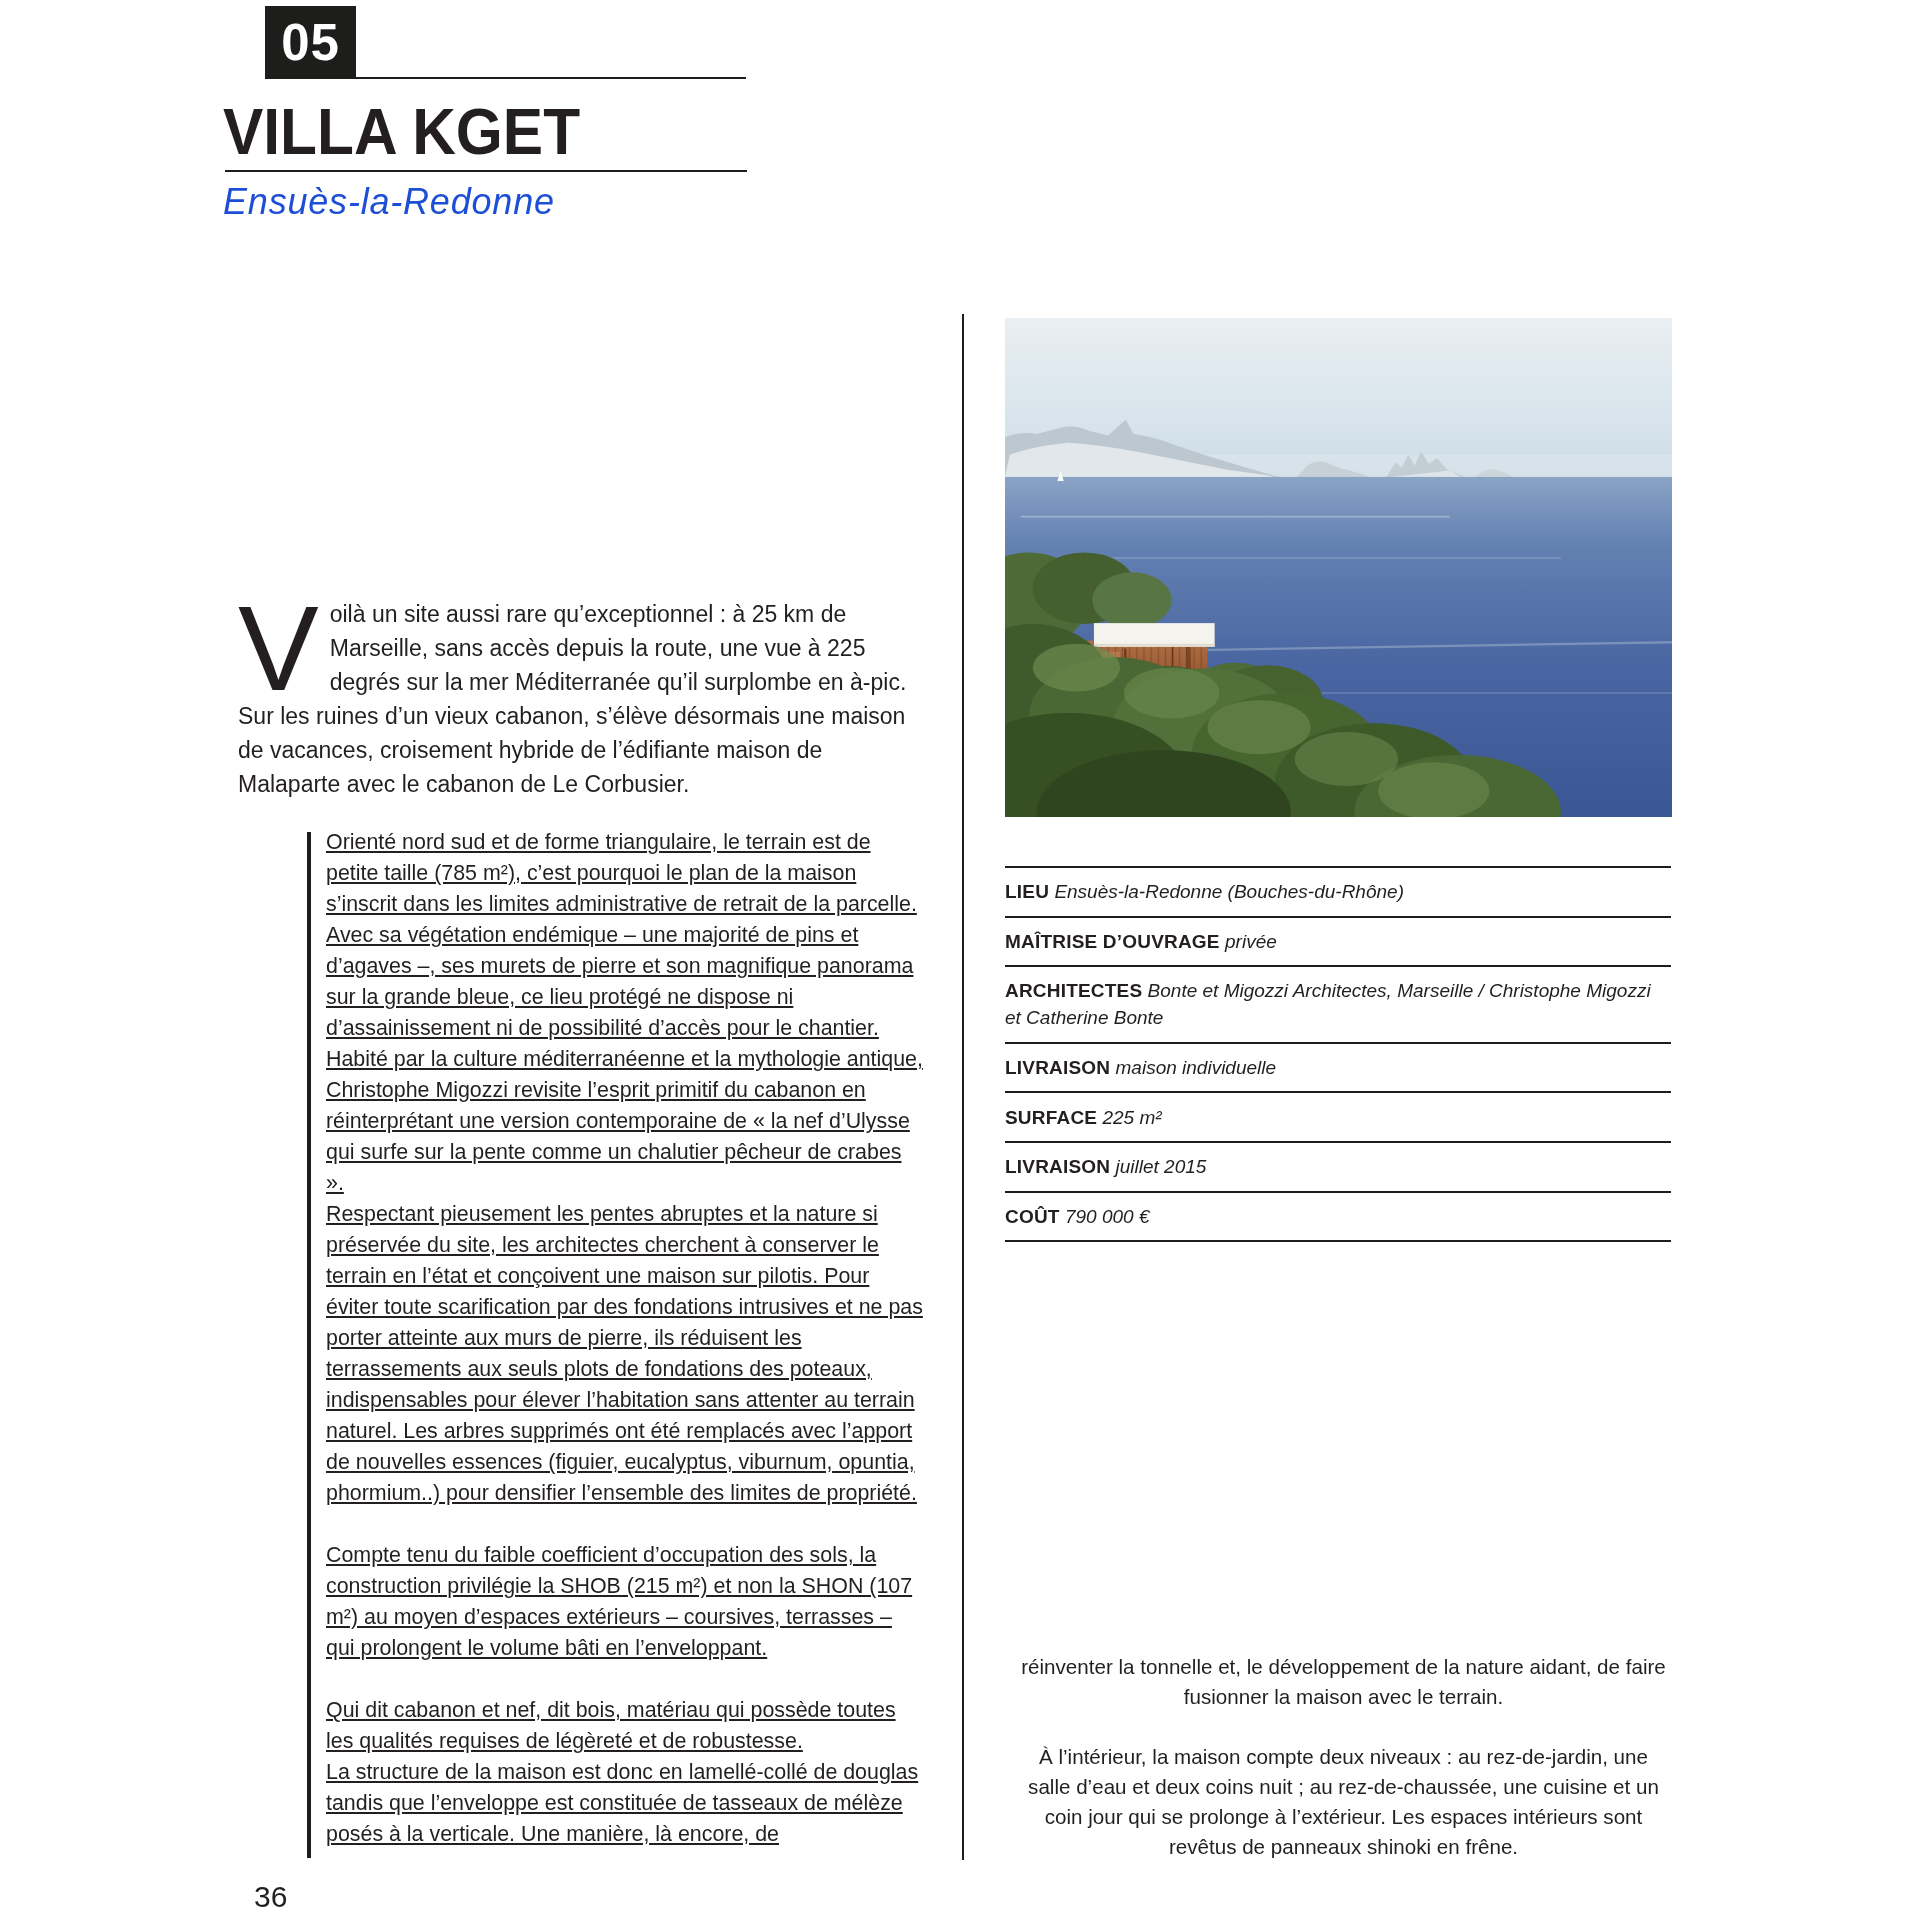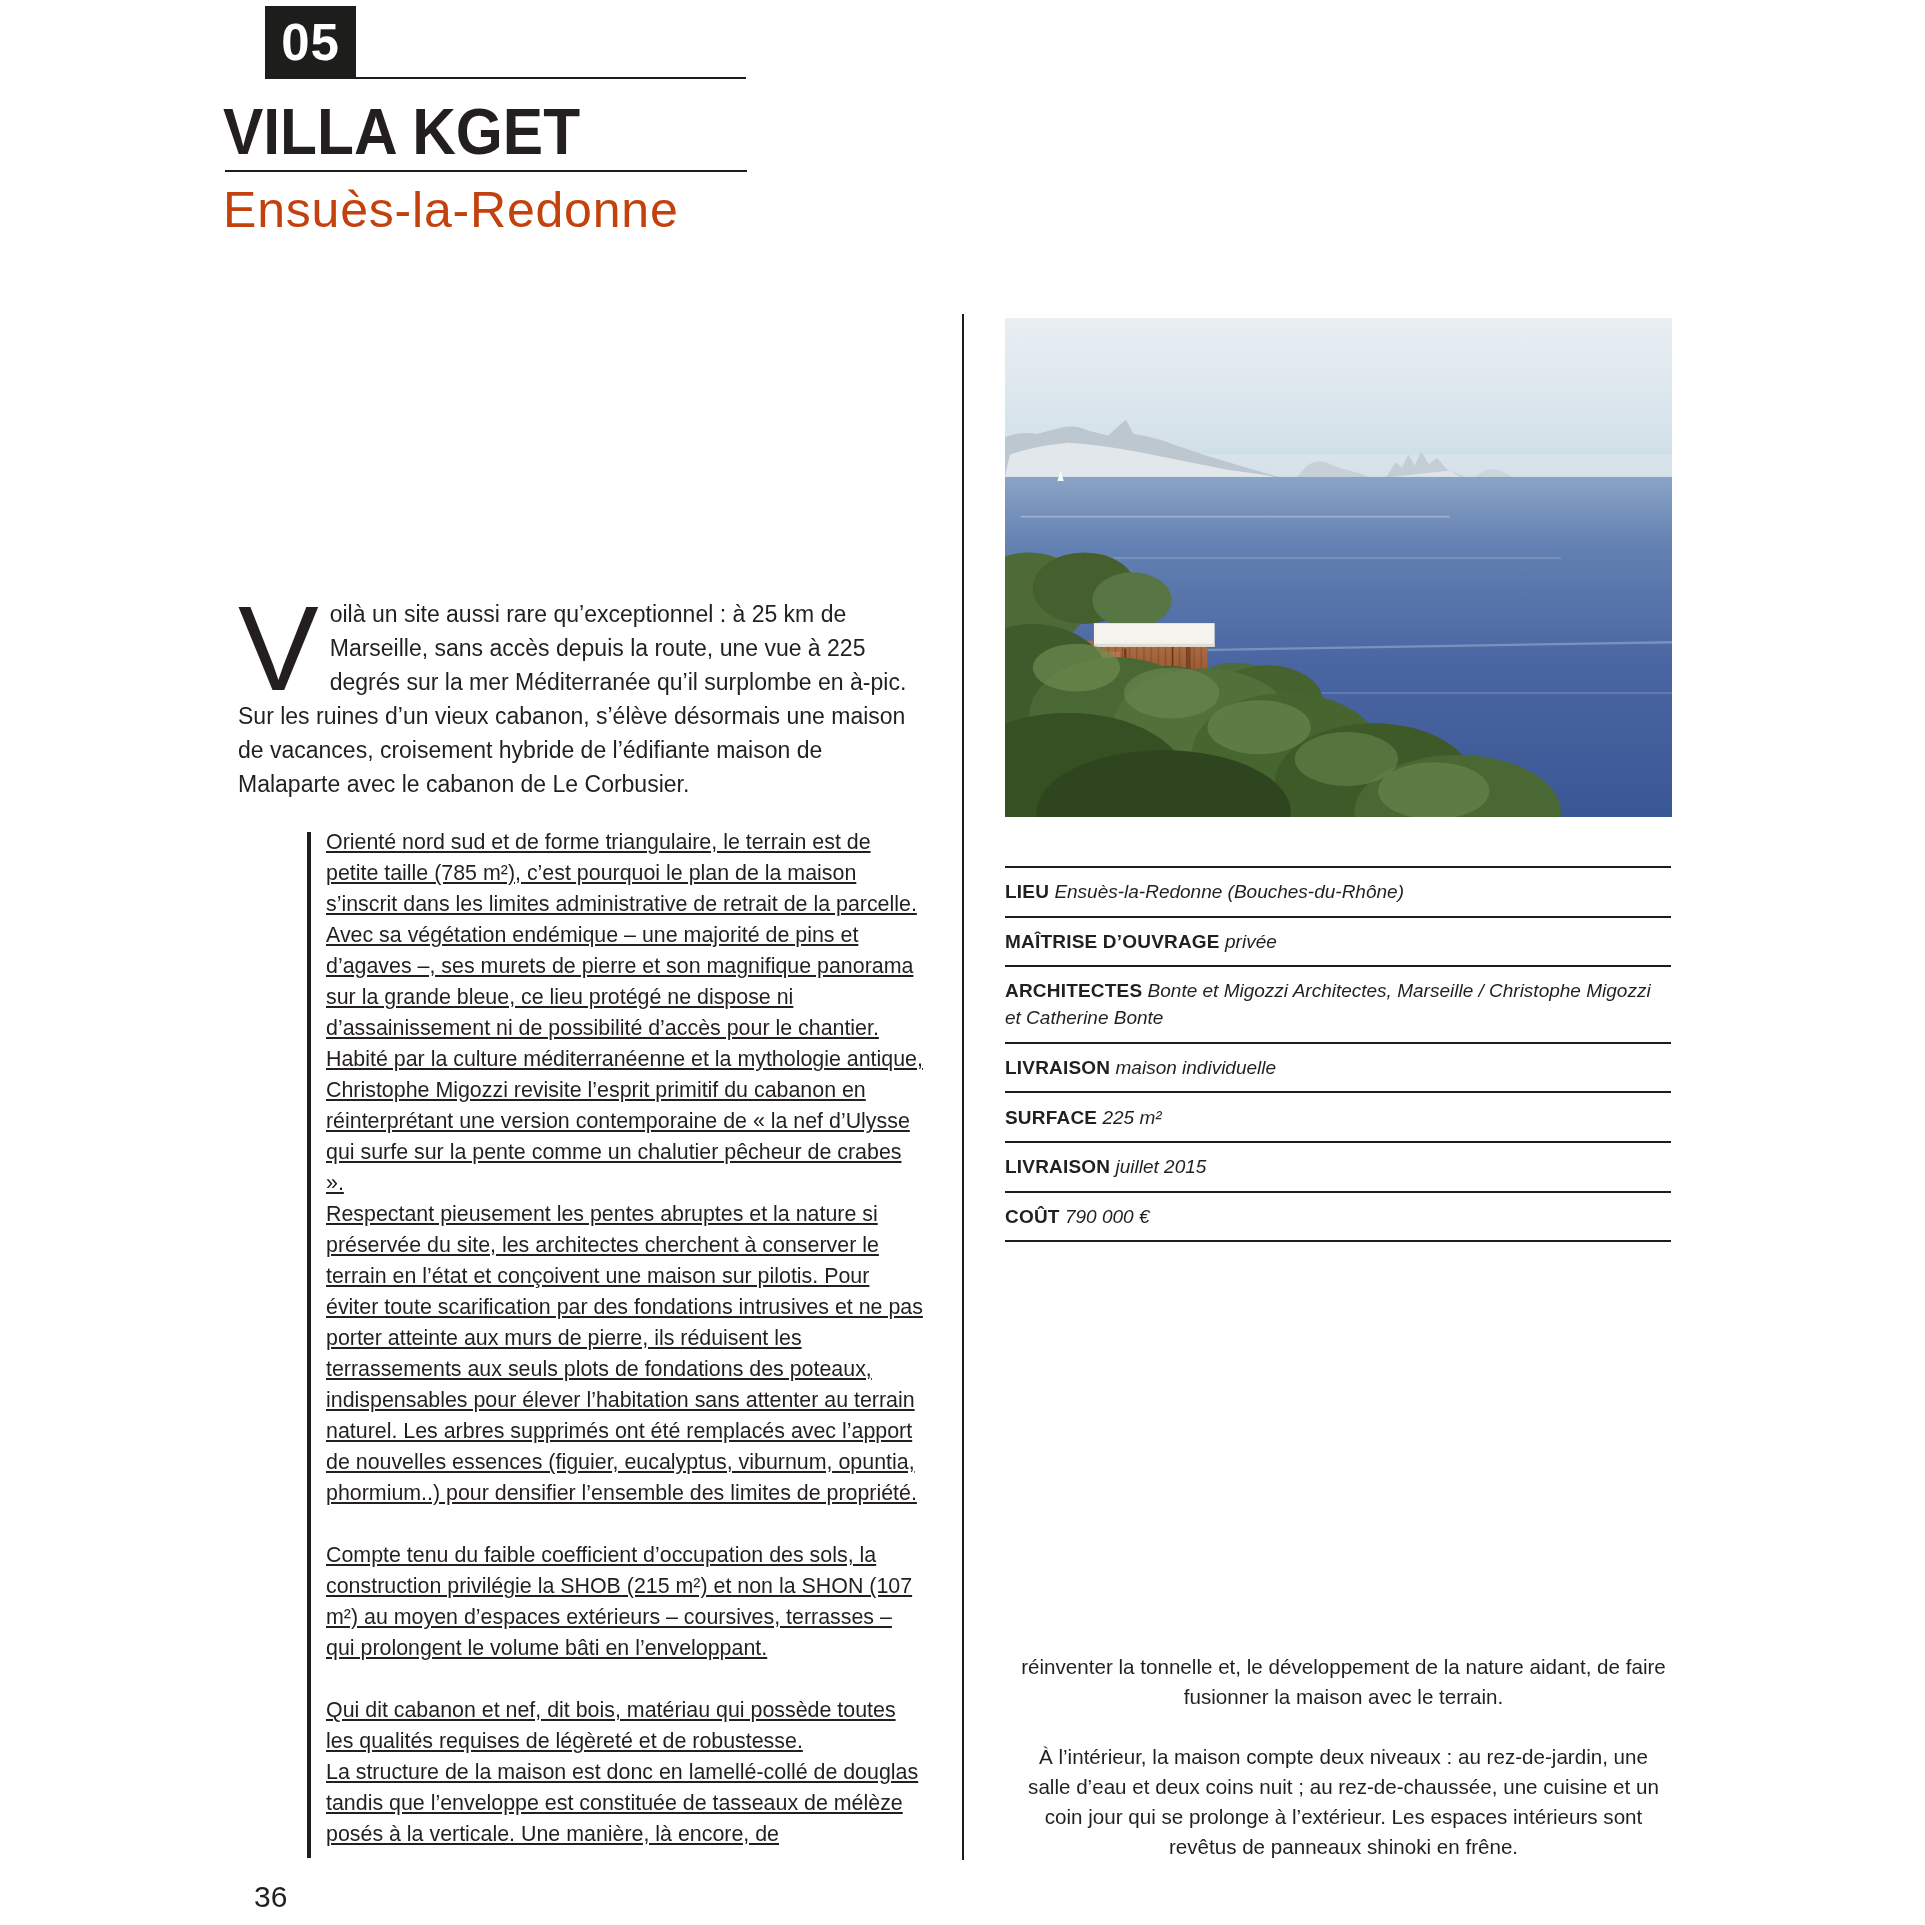--- a/index.html
+++ b/index.html
@@ -14,22 +14,22 @@
     display:flex;align-items:center;justify-content:center;letter-spacing:0.8px;margin-left:40px;
   }
   .rule{position:absolute;background:#1d1d1b;height:2.4px;}
   .rule-top{left:315px;top:77px;width:431px;}
   .rule-title{left:225px;top:170px;width:522px;}
   .page-title{
     position:absolute;left:223px;top:94px;font-size:65px;font-weight:bold;
     letter-spacing:0px;transform:scaleX(0.93);transform-origin:left;white-space:nowrap;
   }
   .page-subtitle{
-    position:absolute;left:223px;top:181px;font-size:50px;font-weight:400;
-    letter-spacing:0.8px;color:#c2410c;white-space:nowrap;
+    position:absolute;left:223px;top:181px;font-size:36px;font-weight:400;
+    letter-spacing:0.8px;color:#1d4ed8;white-space:nowrap;font-style:italic;
   }
   
   .intro{
     position:absolute;left:238px;top:597px;width:684px;
     font-size:23px;line-height:34px;text-align:left;
   }
   .dropcap{
     float:left;font-size:121px;line-height:97px;font-weight:400;
     margin:3.2px 11px 0 0;color:#231f20;
   }

